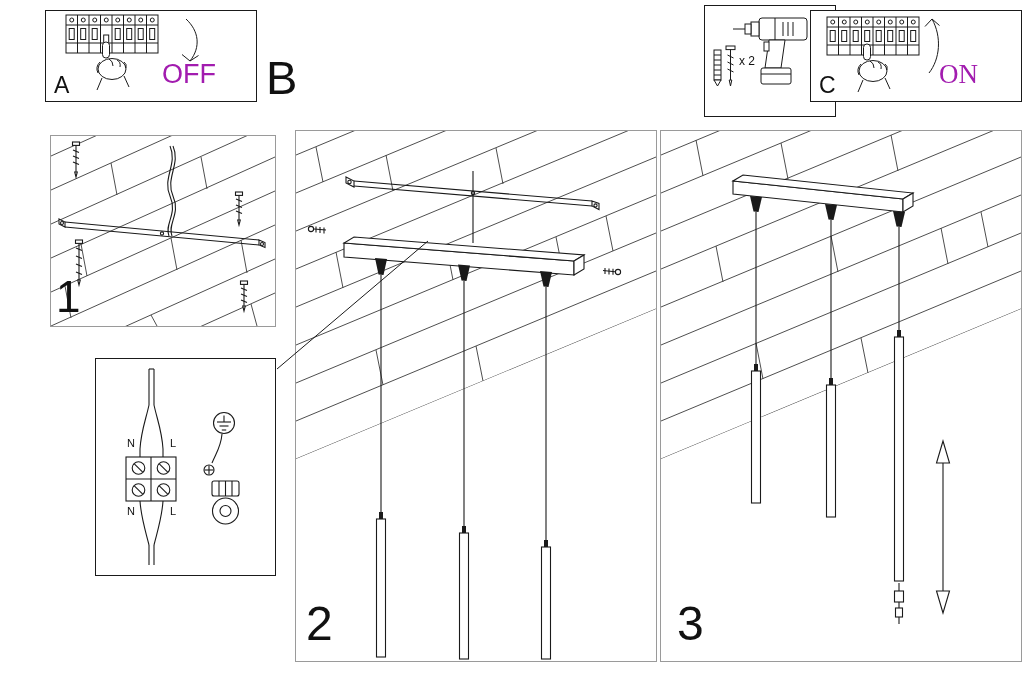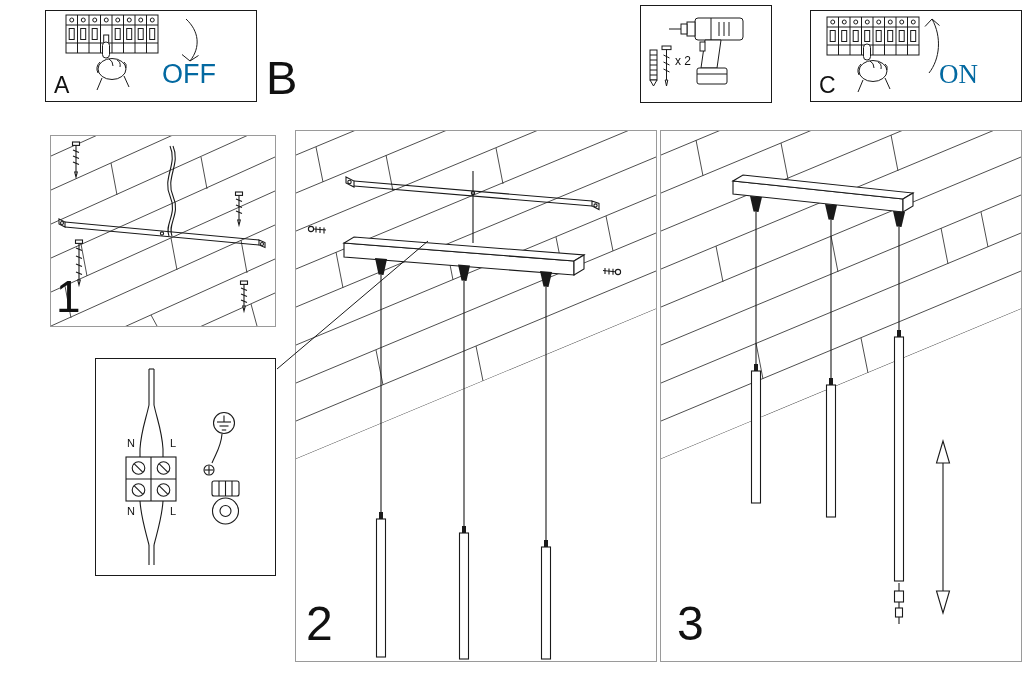--- a/index.html
+++ b/index.html
@@ -6,34 +6,34 @@
   html,body { background:#fff; }
   body { font-family:"Liberation Sans", sans-serif; color:#111; }
   .page { position:relative; width:1024px; height:683px; background:#fff; overflow:hidden; }
   svg { display:block; }
 
   .frame { position:absolute; background:#fff; border:1.4px solid #1a1a1a; }
   .panel { position:absolute; background:#fff; border:1px solid #9a9a9a; }
   .inset { position:absolute; background:#fff; border:1.2px solid #1a1a1a; }
 
   .box-a     { left:45px;  top:10px;  width:212px; height:92px; }
-  .box-drill { left:640px; top:5px;   width:132px; height:98px; }
+  .box-drill { left:704px; top:5px;   width:132px; height:112px; }
   .box-c     { left:810px; top:10px;  width:212px; height:92px; }
 
   .panel-1 { left:50px;  top:135px; width:226px; height:192px; }
   .panel-2 { left:295px; top:130px; width:362px; height:532px; }
   .panel-3 { left:660px; top:130px; width:362px; height:532px; }
   .inset-wiring { left:95px; top:358px; width:181px; height:218px; }
 
   .title-block { position:absolute; left:260px; top:6px; width:460px; text-align:center;
                  font-size:11.5px; line-height:16px; color:#111; }
   .letter-b { position:absolute; left:266px; top:50px; font-size:47px; color:#111; }
 
   .corner-letter { position:absolute; left:8px; bottom:2px; font-size:23px; color:#111; }
-  .switch-label  { position:absolute; font-size:27px; color:#0369a1; }
+  .switch-label  { position:absolute; font-size:27px; color:#a21caf; }
   .off-label { left:116px; top:48px; }
   .on-label  { left:128px; top:48px;font-family:Liberation Serif, serif; }
 
   .step-number { position:absolute; font-size:48px; color:#111; }
   .num-1 { left:5px;  bottom:4px; font-size:44px; }
   .num-2 { left:10px; bottom:10px; }
   .num-3 { left:16px; bottom:10px; }
 
   .x2-label { position:absolute; left:34px; top:48px; font-size:12px; color:#111; }
 

